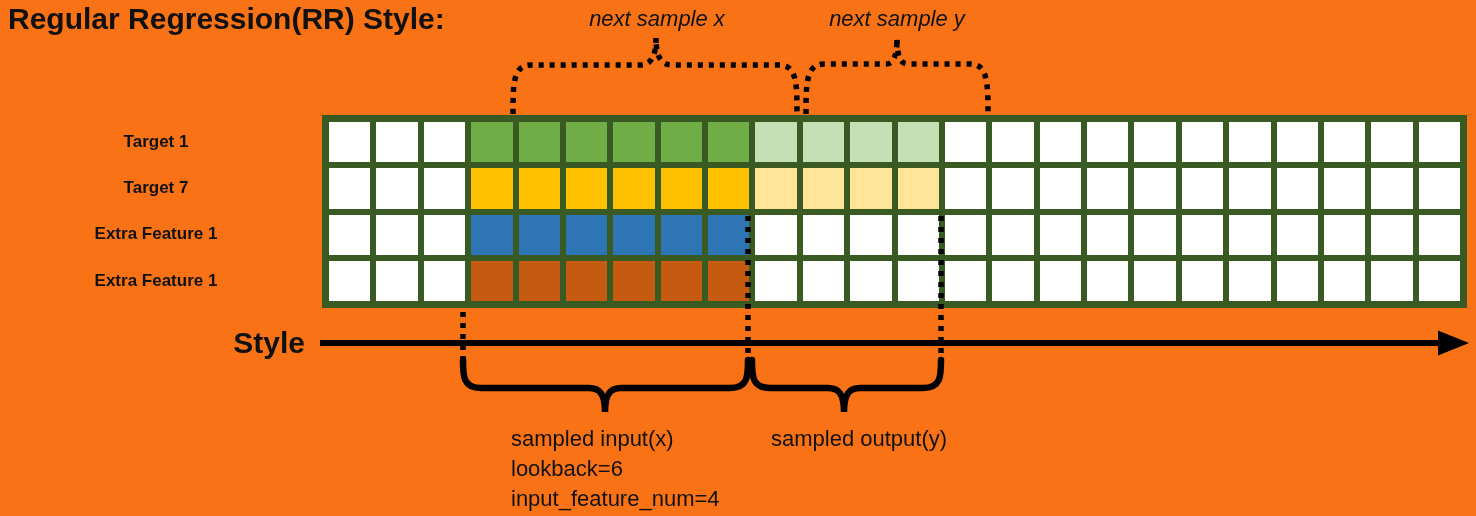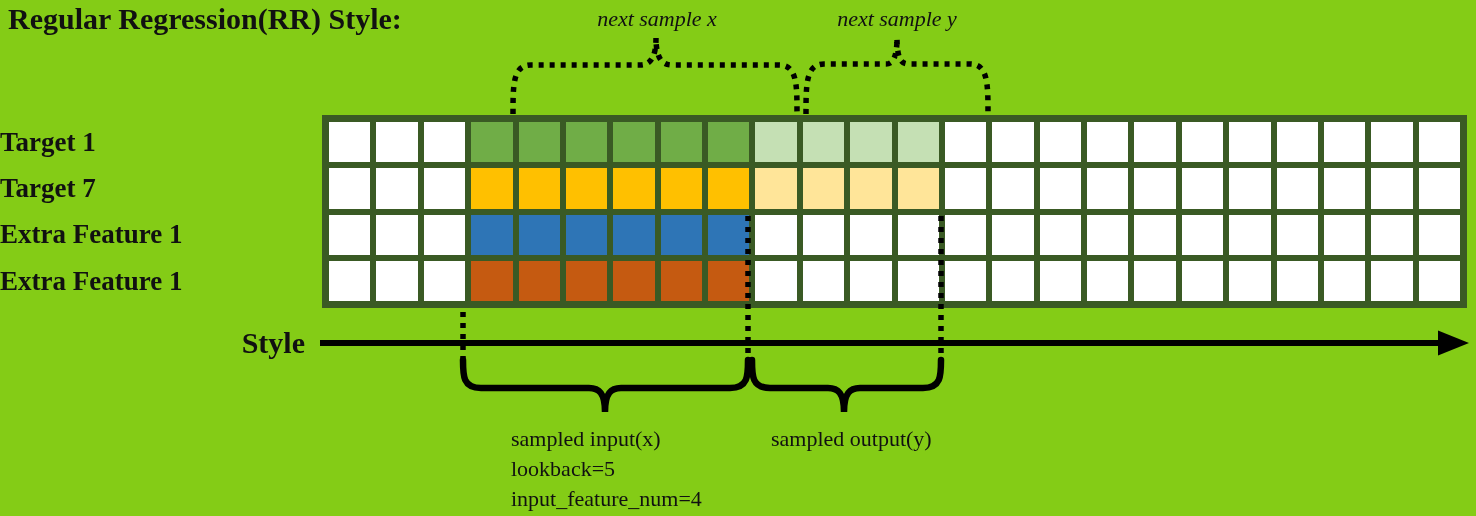--- a/index.html
+++ b/index.html
@@ -1,32 +1,32 @@
 <!DOCTYPE html>
 <html><head>
 <meta charset="utf-8">
 <style>
   html,body { margin:0; padding:0; background:#ffffff; }
   .canvas {
-    position:relative; width:1476px; height:516px; background:#84cc16;
-    font-family:Liberation Serif, serif; overflow:hidden; color:#111;
+    position:relative; width:1476px; height:516px; background:#f97316;
+    font-family:Liberation Sans, sans-serif; overflow:hidden; color:#111;
   }
   .title {
     position:absolute; left:8px; top:2px;
     font-size:30px; font-weight:bold; white-space:nowrap;
   }
   .next-label {
     position:absolute; top:6px; width:300px; text-align:center;
     font-style:italic; font-size:22px; white-space:nowrap;
   }
   #next-x { left:507px; }
   #next-y { left:747px; }
   .row-label {
     position:absolute; left:0; width:312px; height:34px; line-height:34px;
-    text-align:left; font-size:27px; font-weight:bold; white-space:nowrap;
+    text-align:center; font-size:17px; font-weight:bold; white-space:nowrap;
   }
   #row-label-0 { top:125px; }
   #row-label-1 { top:171px; }
   #row-label-2 { top:217px; }
   #row-label-3 { top:264px; }
   .grid {
     position:absolute; left:322px; top:115px; width:1145px; height:193px;
     display:grid; grid-template-columns:repeat(24,1fr); grid-template-rows:repeat(4,1fr);
     gap:6px; padding:7px; box-sizing:border-box;
   }
@@ -173,20 +173,20 @@
       <polygon points="1438,330.5 1469,343 1438,355.5" fill="#000"></polygon>
     </g>
 
     <path d="M 463,360 C 463,376 463,388 481,388 L 589,388 C 599,388 605,393 605,412 C 605,393 611,388 621,388 L 730,388 C 748,388 748,376 748,360" fill="none" stroke="#000" stroke-width="6.5" stroke-linecap="round"></path>
 
     <path d="M 752,360 C 752,376 752,388 770,388 L 828,388 C 838,388 844,393 844,412 C 844,393 850,388 860,388 L 923,388 C 941,388 941,376 941,360" fill="none" stroke="#000" stroke-width="6.5" stroke-linecap="round"></path>
   </svg>
 
   <div class="note" id="note-input">
     <div>sampled input(x)</div>
-    <div>lookback=5</div>
+    <div>lookback=6</div>
     <div>input_feature_num=4</div>
   </div>
   <div class="note" id="note-output">
     <div>sampled output(y)</div>
   </div>
 
 </div>
 
 </body></html>

